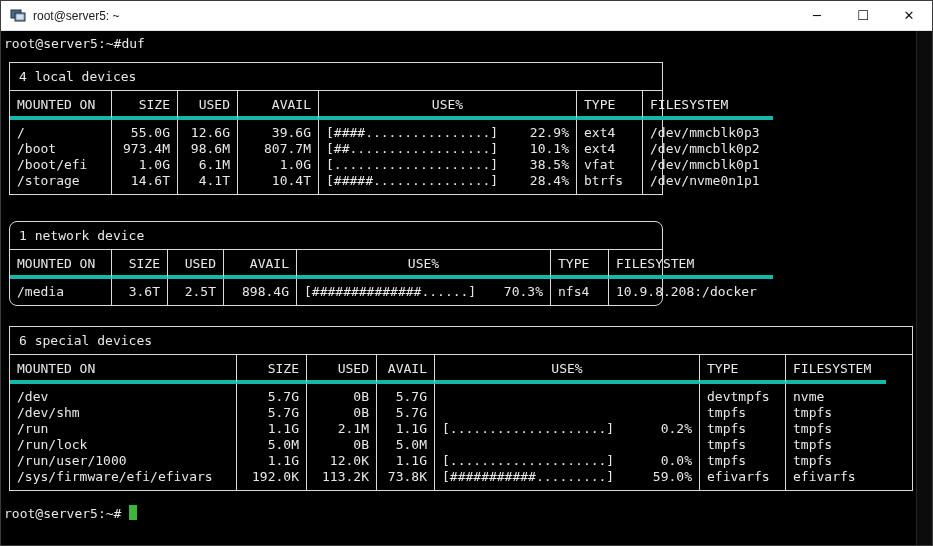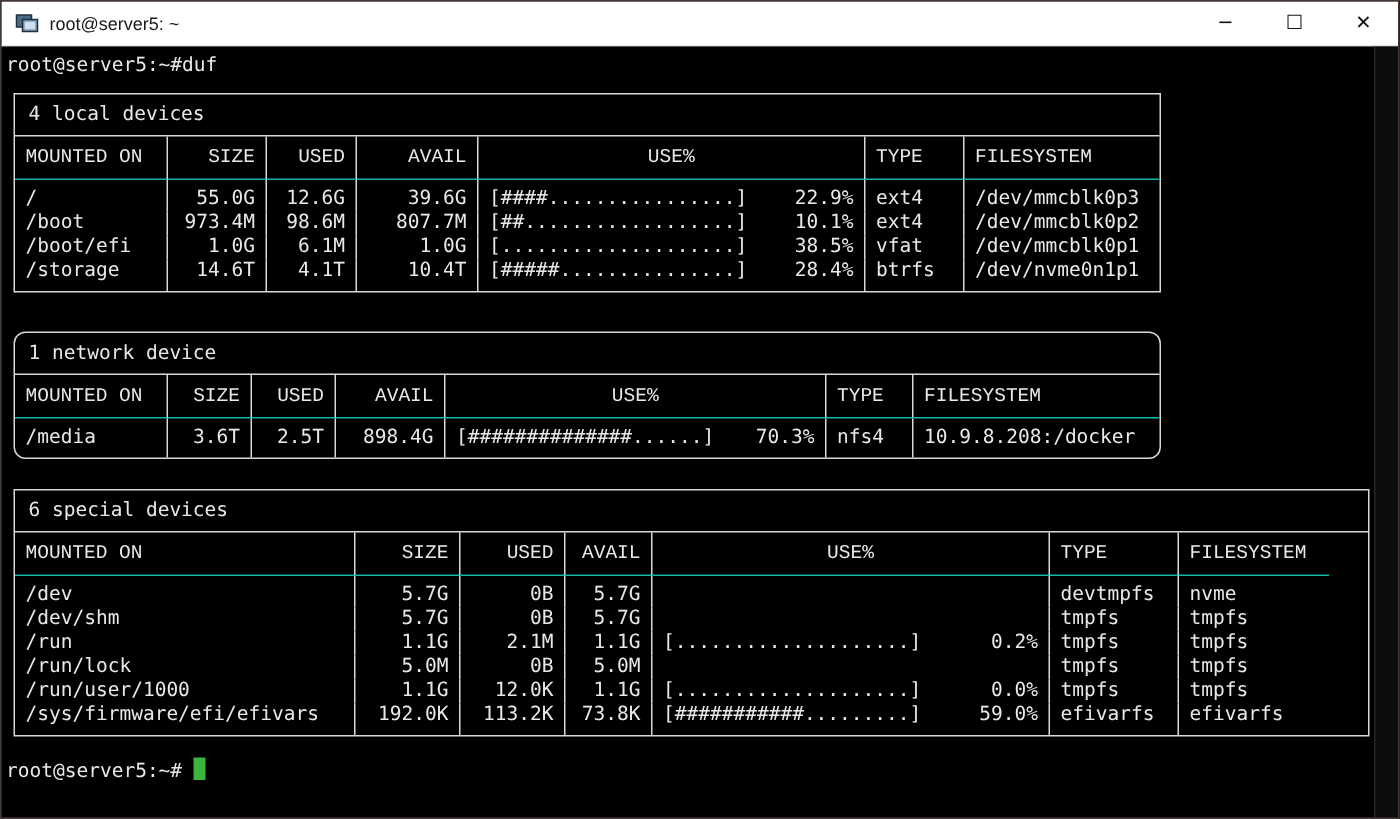--- a/index.html
+++ b/index.html
@@ -1,19 +1,19 @@
 <!DOCTYPE html>
 <html><head>
 <meta charset="utf-8">
 <style>
   * { margin:0; padding:0; box-sizing:border-box; }
   html,body { background:#1c1c1c; }
   .window {
     width:933px; height:546px;
-    background:#7f1d1d;
+    background:#86efac;
     border:1px solid #3c3c3c;
     display:flex; flex-direction:column;
     font-family:"DejaVu Sans Mono","Liberation Mono",monospace;
     overflow:hidden;
     justify-content:space-between;
   }
   .titlebar {
     flex:0 0 30px; height:30px;
     background:#ffffff;
     display:flex; align-items:center;
@@ -42,41 +42,41 @@
     position:absolute; top:0; right:0; width:16px; height:100%;
     background:#0c0c0c; border-left:1px solid #262626;
   }
   .term-line { line-height:17px; white-space:pre; }
   .cmd { margin-left:0; }
   .cursor {
     display:inline-block; width:8px; height:15px;
     background:#3bb53b; margin-left:8px; vertical-align:-2px;
   }
   .duf-table { border:1px solid #d9d9d9; margin-left:5px; }
-  .w-a { width:765px; }
+  .w-a { width:654px; }
   .w-c { width:904px; }
   .mt1 { margin-top:10px; }
   .mt2 { margin-top:26px;border-radius:8px; }
   .mt3 { margin-top:20px; }
   .mt4 { margin-top:14px; }
   .t-title {
     height:28px; line-height:27px; padding-left:9px;
     border-bottom:1px solid #d9d9d9;
   }
   .t-row { display:grid; }
   .cols-a .t-row { grid-template-columns:102px 66px 60px 81px 258px 66px 130px; }
   .cols-b .t-row { grid-template-columns:102px 56px 56px 73px 254px 58px 164px; }
   .cols-c .t-row { grid-template-columns:227px 70px 70px 58px 265px 86px 100px; }
   .cell {
     padding:0 7px; line-height:16px;
     border-right:1px solid #d9d9d9;
     overflow:hidden; white-space:pre;
   }
   .cell:last-child { border-right:none; }
-  .t-head .cell { line-height:28px; height:29px; border-bottom:1px solid #14b8a6;font-family:Liberation Mono, monospace; }
+  .t-head .cell { line-height:28px; height:29px; border-bottom:4px solid #14b8a6; }
   .t-body .t-row:first-child .cell { padding-top:5px; }
   .t-body .t-row:last-child .cell { padding-bottom:5px; }
   .right { text-align:right; }
   .center { text-align:center; }
   .use-cell { display:flex; justify-content:space-between; align-items:baseline; }
 </style>
 </head>
 <body>
 
 <div class="window">

